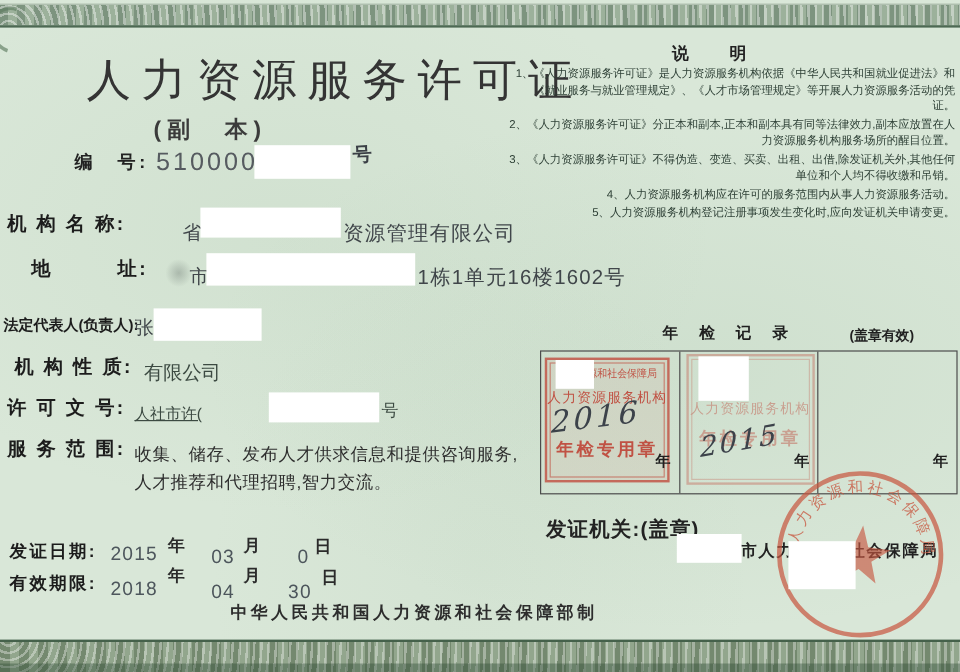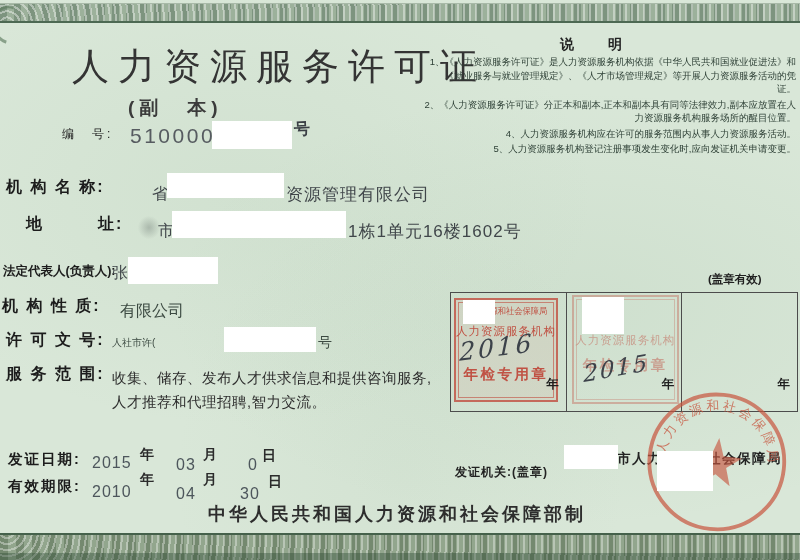--- a/index.html
+++ b/index.html
@@ -25,56 +25,56 @@
       repeating-linear-gradient(90deg,#74896f 0 8px,#92a68d 8px 16px);
     border-top:2px solid #45614b;
     box-shadow:inset 0 -7px 0 rgba(42,70,50,.38);}
   #corner-swirl{left:-8px;top:5px;width:30px;height:34px;border:3px solid #5f7d61;
     border-radius:50%;border-right-color:transparent;border-bottom-color:transparent;
     transform:rotate(-28deg);opacity:.65;}
 
   
   #title{left:72px;top:42px;font-size:37px;font-weight:normal;letter-spacing:9px;color:#343434;}
   #subtitle{left:128px;top:95px;font-size:19px;font-weight:bold;letter-spacing:5px;color:#3b3b3b;}
-  #serial-label{left:62px;top:126px;font-size:12px;font-weight:normal;letter-spacing:3px;}
+  #serial-label{left:62px;top:126px;font-size:15px;font-weight:bold;letter-spacing:3px;}
   #serial-number{left:130px;top:124px;font-size:21px;color:#565b60;letter-spacing:2.5px;}
   #serial-unit{left:294px;top:119px;font-size:16px;font-weight:bold;color:#3a3f45;transform:rotate(-3deg);}
 
   .field-label{font-size:16px;font-weight:bold;letter-spacing:2px;color:#1c1c1c;z-index:10;}
   .field-value{color:#40464a;z-index:10;}
   #orgname-label{left:6px;top:177px;}
   #orgname-prefix{left:152px;top:184px;font-size:16px;}
   #orgname-suffix{left:286px;top:183px;font-size:17px;letter-spacing:1px;}
   #addr-label{left:6px;top:214px;margin-left:20px;}
   #addr-prefix{left:158px;top:221px;font-size:16px;}
   #addr-suffix{left:348px;top:220px;font-size:17px;letter-spacing:1px;}
   #rep-label{left:3px;top:263px;font-size:12.5px;font-weight:bold;letter-spacing:0;}
   #rep-value{left:112px;top:263px;font-size:16px;}
-  #type-label{left:2px;top:296px;}
+  #type-label{left:12px;top:296px;}
   #type-value{left:120px;top:301px;font-size:16px;color:#3c4a42;}
   #license-label{left:6px;top:330px;}
-  #license-value{left:112px;top:336px;font-size:10px;color:#3c4a42;}
+  #license-value{left:112px;top:336px;font-size:13px;color:#3c4a42;text-decoration:underline;}
   #license-unit{left:318px;top:334px;font-size:14px;color:#3c4a42;}
   #scope-label{left:6px;top:364px;}
   #scope-line1{left:112px;top:369px;font-size:14.5px;color:#2e2e2e;letter-spacing:.5px;}
   #scope-line2{left:112px;top:393px;font-size:14.5px;color:#2e2e2e;letter-spacing:.5px;}
 
   .date-label{font-size:14.5px;font-weight:bold;letter-spacing:2px;color:#1c1c1c;}
   .date-num{font-size:16px;color:#4d565c;letter-spacing:1px;}
   .date-unit{font-size:14px;font-weight:bold;color:#2b2b2b;}
   #issue-label{left:8px;top:450px;}
   #issue-year{left:92px;top:454px;}  #issue-yu{left:140px;top:446px;}
   #issue-month{left:176px;top:456px;} #issue-mu{left:203px;top:446px;}
   #issue-day{left:248px;top:456px;}   #issue-du{left:262px;top:447px;}
   #valid-label{left:8px;top:477px;}
   #valid-year{left:92px;top:483px;}  #valid-yu{left:140px;top:471px;}
   #valid-month{left:176px;top:485px;} #valid-mu{left:203px;top:471px;}
   #valid-day{left:240px;top:485px;}   #valid-du{left:268px;top:473px;}
 
-  #footer-text{left:208px;top:502px;font-size:18px;font-weight:bold;letter-spacing:3px;
+  #footer-text{left:192px;top:502px;font-size:14px;font-weight:bold;letter-spacing:3px;
     color:#2d2d2d;font-family:Liberation Sans, sans-serif;}
 
   
   #notes-title{left:560px;top:36px;font-size:14px;font-weight:bold;letter-spacing:2px;color:#222;}
   #notes-list{left:424px;top:55px;width:372px;z-index:5;text-align:right;}
   .note-item{font-size:9.5px;line-height:13.5px;color:#2e4036;padding-left:13px;text-indent:-13px;
     margin-bottom:2px;}
   #inspect-title{left:552px;top:269px;font-size:13px;font-weight:bold;letter-spacing:7px;color:#1f1f1f;}
   #inspect-note{left:708px;top:272px;font-size:11.5px;font-weight:bold;color:#1f1f1f;}
   #inspect-table{left:450px;top:292px;width:346px;height:118px;border:1.5px solid #4c4c4c;
@@ -91,21 +91,21 @@
   .stamp-l1{font-size:9px;margin-top:5px;transform:scaleX(.92);white-space:nowrap;}
   .stamp-l2{font-size:11.5px;letter-spacing:1px;margin-top:6px;white-space:nowrap;}
   .stamp-l3{font-size:14.5px;font-weight:bold;letter-spacing:2.5px;margin-top:26px;white-space:nowrap;}
   #stamp2 .stamp-l2{margin-top:36px;}
   #stamp2 .stamp-l3{margin-top:8px;}
   .handwriting{position:absolute;font-family:"DejaVu Serif",serif;font-style:italic;
     color:#3c424a;z-index:12;}
   #hand-2016{left:8px;top:40px;font-size:25px;letter-spacing:3px;transform:rotate(-7deg) skewX(-8deg);}
   #hand-2015{left:16px;top:62px;font-size:23px;letter-spacing:2px;transform:rotate(-10deg) skewX(-10deg);}
 
-  #issuer-label{left:455px;top:464px;font-size:12px;font-weight:bold;letter-spacing:1px;z-index:10;}
+  #issuer-label{left:455px;top:430px;font-size:17px;font-weight:bold;letter-spacing:1px;z-index:10;}
   #issuer-value{left:617px;top:450px;font-size:13.5px;font-weight:bold;letter-spacing:1.5px;z-index:10;}
 
   #seal{left:640px;top:383px;width:154px;height:154px;z-index:40;opacity:.88;
     transform:rotate(6deg);pointer-events:none;}
 
   .mask{position:absolute;background:#ffffff;z-index:50;}
   #m-serial{left:212px;top:121px;width:80px;height:28px;}
   #m-org{left:167px;top:173px;width:117px;height:25px;}
   #m-addr{left:172px;top:211px;width:174px;height:27px;}
   #m-rep{left:128px;top:257px;width:90px;height:27px;}
@@ -157,37 +157,39 @@
 
   <div id="issue-label" class="abs date-label">发证日期:</div>
   <div id="issue-year" class="abs date-num">2015</div>
   <div id="issue-yu" class="abs date-unit">年</div>
   <div id="issue-month" class="abs date-num">03</div>
   <div id="issue-mu" class="abs date-unit">月</div>
   <div id="issue-day" class="abs date-num">0</div>
   <div id="issue-du" class="abs date-unit">日</div>
 
   <div id="valid-label" class="abs date-label">有效期限:</div>
-  <div id="valid-year" class="abs date-num">2010</div>
+  <div id="valid-year" class="abs date-num">2018</div>
   <div id="valid-yu" class="abs date-unit">年</div>
   <div id="valid-month" class="abs date-num">04</div>
   <div id="valid-mu" class="abs date-unit">月</div>
   <div id="valid-day" class="abs date-num">30</div>
   <div id="valid-du" class="abs date-unit">日</div>
 
   <div id="footer-text" class="abs">中华人民共和国人力资源和社会保障部制</div>
 
   <div id="notes-title" class="abs">说　　明</div>
   <div id="notes-list" class="abs">
     <div class="note-item">1、《人力资源服务许可证》是人力资源服务机构依据《中华人民共和国就业促进法》和《就业服务与就业管理规定》、《人才市场管理规定》等开展人力资源服务活动的凭证。</div>
     <div class="note-item">2、《人力资源服务许可证》分正本和副本,正本和副本具有同等法律效力,副本应放置在人力资源服务机构服务场所的醒目位置。</div>
+    <div class="note-item">3、《人力资源服务许可证》不得伪造、变造、买卖、出租、出借,除发证机关外,其他任何单位和个人均不得收缴和吊销。</div>
     <div class="note-item">4、人力资源服务机构应在许可的服务范围内从事人力资源服务活动。</div>
     <div class="note-item">5、人力资源服务机构登记注册事项发生变化时,应向发证机关申请变更。</div>
   </div>
 
+  <div id="inspect-title" class="abs">年 检 记 录</div>
   <div id="inspect-note" class="abs">(盖章有效)</div>
 
   <div id="inspect-table" class="abs">
     <div class="inspect-cell">
       <div id="stamp1" class="stamp-rect">
         <div class="stamp-l1">人力资源和社会保障局</div>
         <div class="stamp-l2">人力资源服务机构</div>
         <div class="stamp-l3">年检专用章</div>
       </div>
       <div id="hand-2016" class="handwriting">2016</div>

